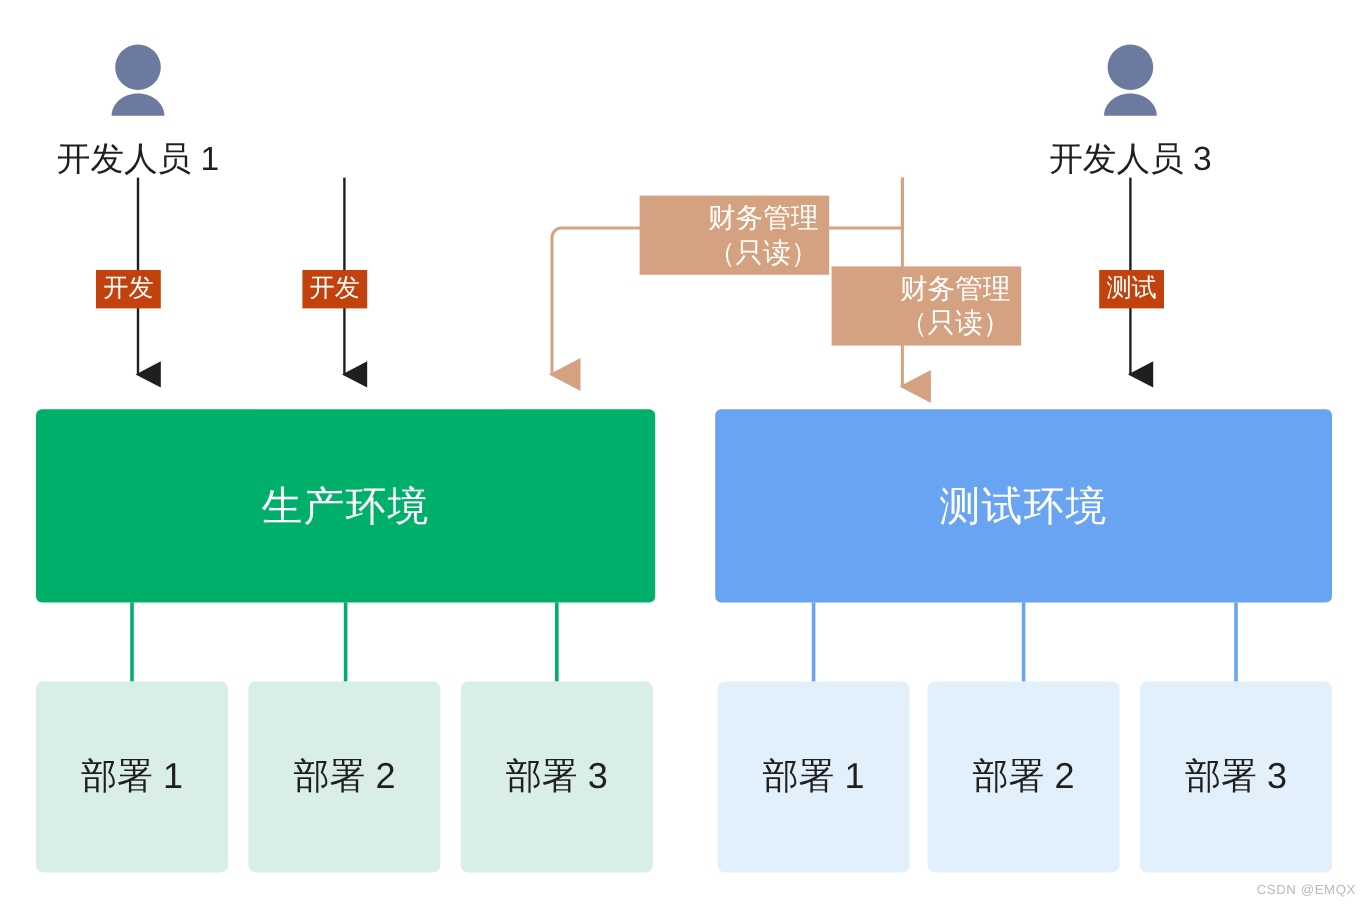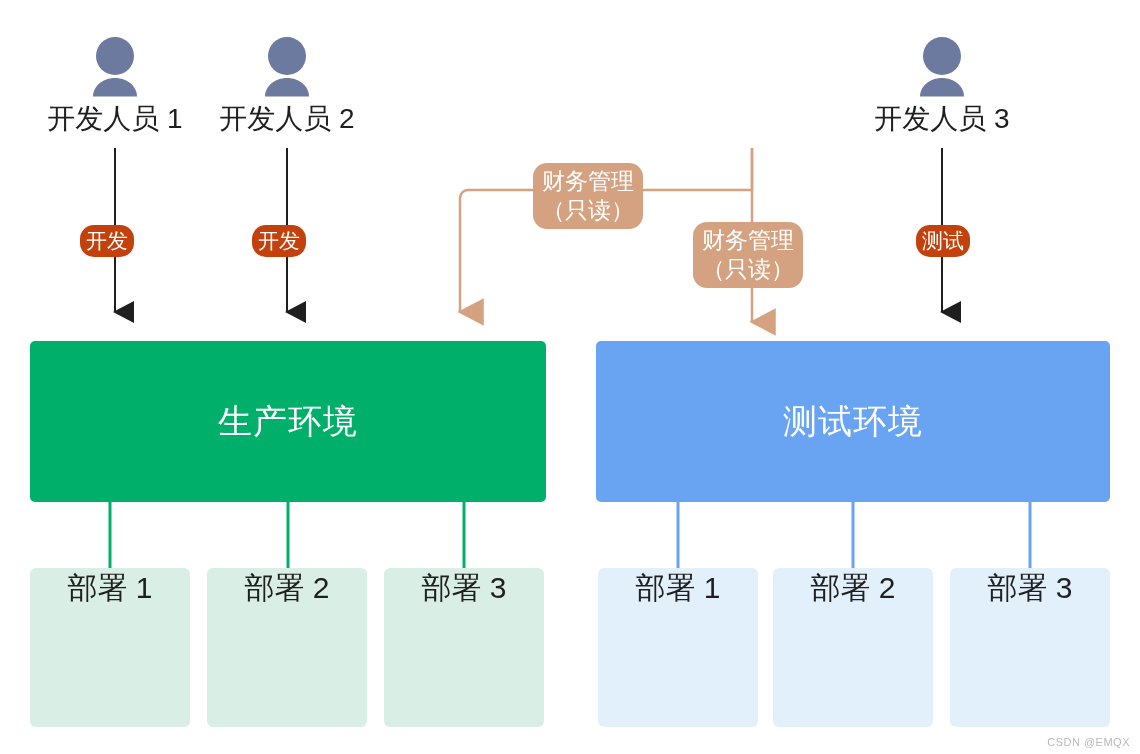--- a/index.html
+++ b/index.html
@@ -30,69 +30,70 @@
   .actor {
     position: absolute;
     text-align: center;
   }
   .actor-icon {
     display: block;
     margin: 0 auto;
   }
   .actor-label {
     display: block;
-    margin-top: 4px;
+    margin-top: 18px;
     font-size: 28px;
     line-height: 34px;
     color: #1f1f1f;
     white-space: nowrap;
     font-weight: 400;
   }
   
   .chip {
     position: absolute;
     color: #ffffff;
     text-align: right;
     white-space: nowrap;
     box-sizing: border-box;
-    border-radius: 14px;
   }
   .chip-dark {
     background: #c2410c;
     font-size: 21px;
     line-height: 30px;
     padding: 1px 6px;
   }
   .chip-tan {
     background: #d4a281;
     font-size: 23px;
     line-height: 29px;
     padding: 4px 9px;
   }
   .chip-tan .chip-line2 {
     display: block;
+    margin-left: 48px;
   }
   
   .env-box {
     position: absolute;
     border-radius: 5px;
     display: flex;
     align-items: center;
     justify-content: center;
     color: #ffffff;
     font-size: 34px;
     letter-spacing: 1px;
   }
   .env-prod { background: #00b06a; }
   .env-test { background: #69a4f2; }
   
   .dep-box {
     position: absolute;
     border-radius: 6px;
     display: flex;
+    align-items: center;
     justify-content: center;
     font-size: 30px;
     color: #1f1f1f;
   }
   .dep-green { background: #d9eee4; }
   .dep-blue  { background: #e2f0fc; }
   
   .watermark {
     position: absolute;
     right: 10px;
@@ -137,27 +138,20 @@
   </svg>
 
   <div class="actor" style="left:15px; top:36px; width:200px;">
     <svg class="actor-icon" width="56" height="62" viewBox="0 0 56 62" xmlns="http://www.w3.org/2000/svg">
       <circle cx="28" cy="20" r="19" fill="#6b7a9e"></circle>
       <path d="M28,42 C40.5,42 50,50.5 50,60.5 L6,60.5 C6,50.5 15.5,42 28,42 Z" fill="#6b7a9e"></path>
     </svg>
     <span class="actor-label">开发人员 1</span>
   </div>
 
-  <div class="actor" style="left:187px; top:36px; width:200px;">
-    <svg class="actor-icon" width="56" height="62" viewBox="0 0 56 62" xmlns="http://www.w3.org/2000/svg">
-      <circle cx="28" cy="20" r="19" fill="#6b7a9e"></circle>
-      <path d="M28,42 C40.5,42 50,50.5 50,60.5 L6,60.5 C6,50.5 15.5,42 28,42 Z" fill="#6b7a9e"></path>
-    </svg>
-    <span class="actor-label">开发人员 2</span>
-  </div>
 
 
   <div class="actor" style="left:842px; top:36px; width:200px;text-align:center;">
     <svg class="actor-icon" width="56" height="62" viewBox="0 0 56 62" xmlns="http://www.w3.org/2000/svg">
       <circle cx="28" cy="20" r="19" fill="#6b7a9e"></circle>
       <path d="M28,42 C40.5,42 50,50.5 50,60.5 L6,60.5 C6,50.5 15.5,42 28,42 Z" fill="#6b7a9e"></path>
     </svg>
     <span class="actor-label">开发人员 3</span>
   </div>
 

